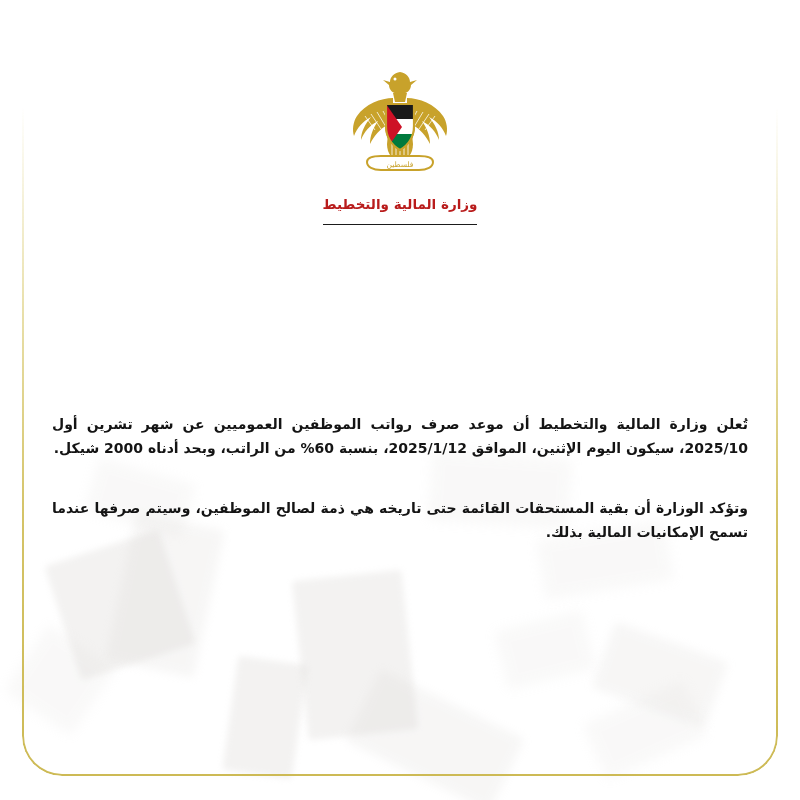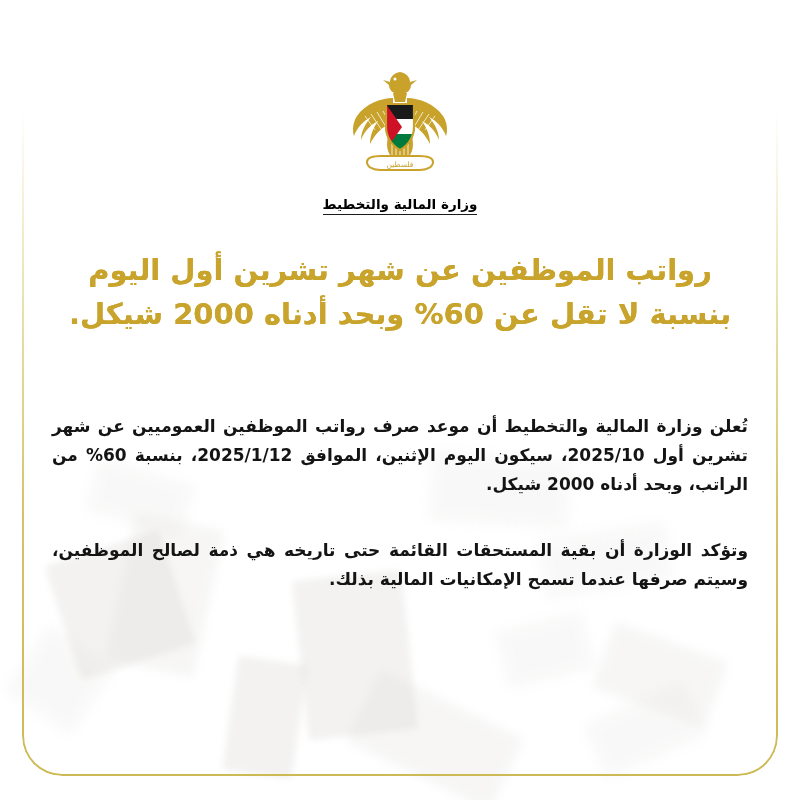--- a/index.html
+++ b/index.html
@@ -89,25 +89,25 @@
     text-align: center;
   }
   .crest {
     display: block;
     margin: 0 auto;
   }
   .ministry-name {
     margin-top: 10px;
     font-size: 13.5px;
     font-weight: bold;
-    color: #000000;
+    color: #b91c1c;
     letter-spacing: 0;
     display: inline-block;
     border-bottom: 1.6px solid #1b1b1b;
-    padding-bottom: 2px;
+    padding-bottom: 12px;
     line-height: 1.2;
   }
 
   
   .headline {
     position: absolute;
     top: 248px;
     left: 62px;
     right: 62px;
     text-align: center;
@@ -120,21 +120,21 @@
   }
 
   
   .body-block {
     position: absolute;
     top: 412px;
     left: 52px;
     right: 52px;
     direction: rtl;
     color: #141414;
-    font-size: 17px;
+    font-size: 14px;
     line-height: 1.72;
     font-weight: bold;
   }
   .para {
     margin: 0;
     text-align: justify;
     text-align-last: right;
     text-justify: inter-word;
   }
   .para + .para {
@@ -215,21 +215,20 @@
         <path d="M41 38 L69 38 L69 60 C69 72 62 80 55 84 C48 80 41 72 41 60 Z" fill="none" stroke="#C8A22B" stroke-width="2.2"></path>
 
         <path d="M22 96 C22 92 28 90 36 90 L74 90 C82 90 88 92 88 96
                  C88 101 82 104 74 104 L36 104 C28 104 22 101 22 96 Z" fill="#ffffff" stroke="#C8A22B" stroke-width="2"></path>
         <text x="55" y="100.5" text-anchor="middle" font-size="7.5" fill="#C8A22B" font-family="'DejaVu Sans', sans-serif">فلسطين</text>
       </svg>
 
       <div class="ministry-name">وزارة المالية والتخطيط</div>
     </div>
 
-    <div class="headline">رواتب الموظفين عن شهر تشرين أول اليوم بنسبة لا تقل عن 60% وبحد أدناه 2000 شيكل.</div>
 
     <div class="body-block">
       <p class="para">تُعلن وزارة المالية والتخطيط أن موعد صرف رواتب الموظفين العموميين عن شهر تشرين أول 2025/10، سيكون اليوم الإثنين، الموافق 2025/1/12، بنسبة 60% من الراتب، وبحد أدناه 2000 شيكل.</p>
       <p class="para">وتؤكد الوزارة أن بقية المستحقات القائمة حتى تاريخه هي ذمة لصالح الموظفين، وسيتم صرفها عندما تسمح الإمكانيات المالية بذلك.</p>
     </div>
 
   </div>
 </div>
 
 </body></html>

